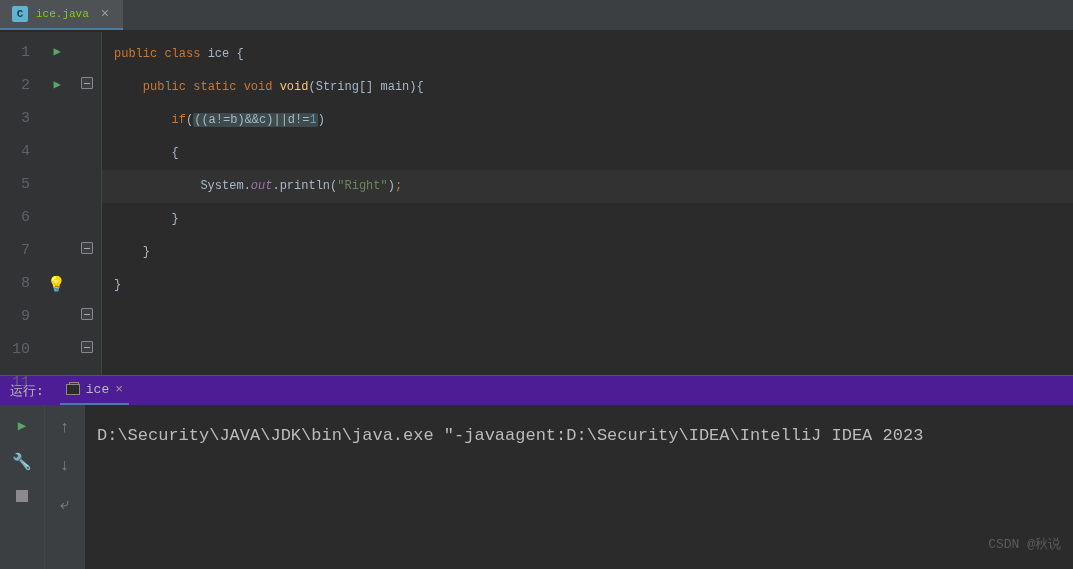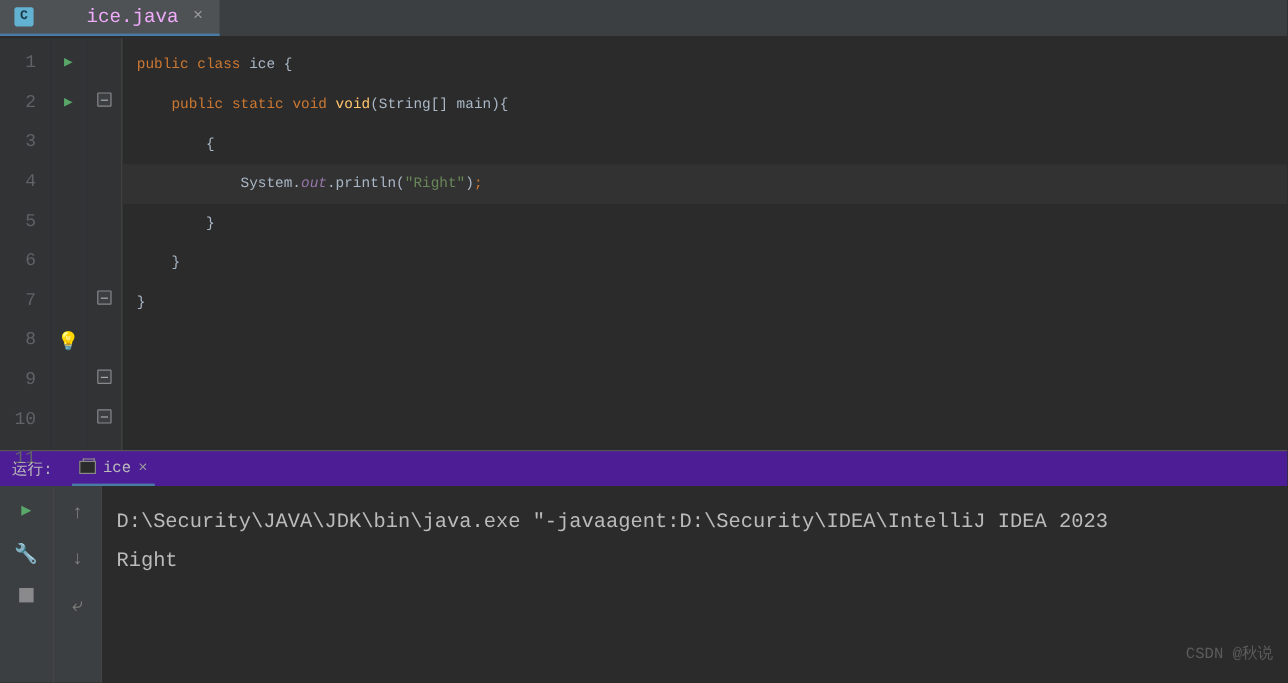--- a/index.html
+++ b/index.html
@@ -30,21 +30,21 @@
     .java-icon {
       width: 16px; height: 16px;
       display: inline-flex;
       align-items: center; justify-content: center;
       background: #62b3d2;
       border-radius: 2px;
       color: #1b3b4a;
       font-size: 11px;
       font-weight: bold;
     }
-    .tab-label { color: #f0abfc; font-size: 16px; margin-left: 36px; }
+    .tab-label { color: #84cc16; font-size: 11px; }
     .tab-close { color: #9b9b9b; font-size: 14px; cursor: pointer; padding: 0 4px; }
     .editor-area {
       display: flex;
       height: 343px;
       background: #2b2b2b;
     }
     .gutter-num {
       width: 42px;
       flex-shrink: 0;
       background: #313335;
@@ -256,20 +256,21 @@
         <span class="fold-handle"></span>
       </div>
     <div class="gutter-row">
         <span class="fold-handle"></span>
       </div>
     <div class="gutter-row"></div>
   </div>
   <div class="code">
     <div class="code-line"><span class="kw">public</span><span class="kw"> class </span><span class="cls">ice</span><span> {</span></div>
     <div class="code-line">    <span class="kw">public</span><span class="kw"> static</span><span class="kw"> void </span><span class="fn">void</span><span>(String[] main){</span></div>
+    <div class="code-line">        <span class="kw">if</span><span>(</span><span class="bg-box"><span>((a!=b)&amp;&amp;c)||d!=</span><span class="num">1</span></span><span>)</span></div>
     <div class="code-line">        <span>{</span></div>
     <div class="code-line hl-line">            <span>System.</span><span class="field">out</span><span>.</span><span>println</span><span>(</span><span class="str">"Right"</span><span>)</span><span class="kw">;</span></div>
     <div class="code-line">        <span>}</span></div>
     <div class="code-line">    <span>}</span></div>
     <div class="code-line"><span>}</span></div>
   </div>
 </div>
 
 <div class="console-header">
   <span class="ch-label">运行:</span>
@@ -286,17 +287,16 @@
     <span class="tool-icon">🔧</span>
     <span class="stop-sq"></span>
   </div>
   <div class="console-gutter2">
     <span class="arrow-up">↑</span>
     <span class="arrow-down">↓</span>
     <span class="tool-icon wrap-ic">⤶</span>
   </div>
   <div class="console-out">
     <div>D:\Security\JAVA\JDK\bin\java.exe "-javaagent:D:\Security\IDEA\IntelliJ IDEA 2023</div>
-    <div>Right</div>
     <div>&nbsp;</div>
     <div class="watermark">CSDN @秋说</div>
   </div>
 </div>
 
 </body></html>

